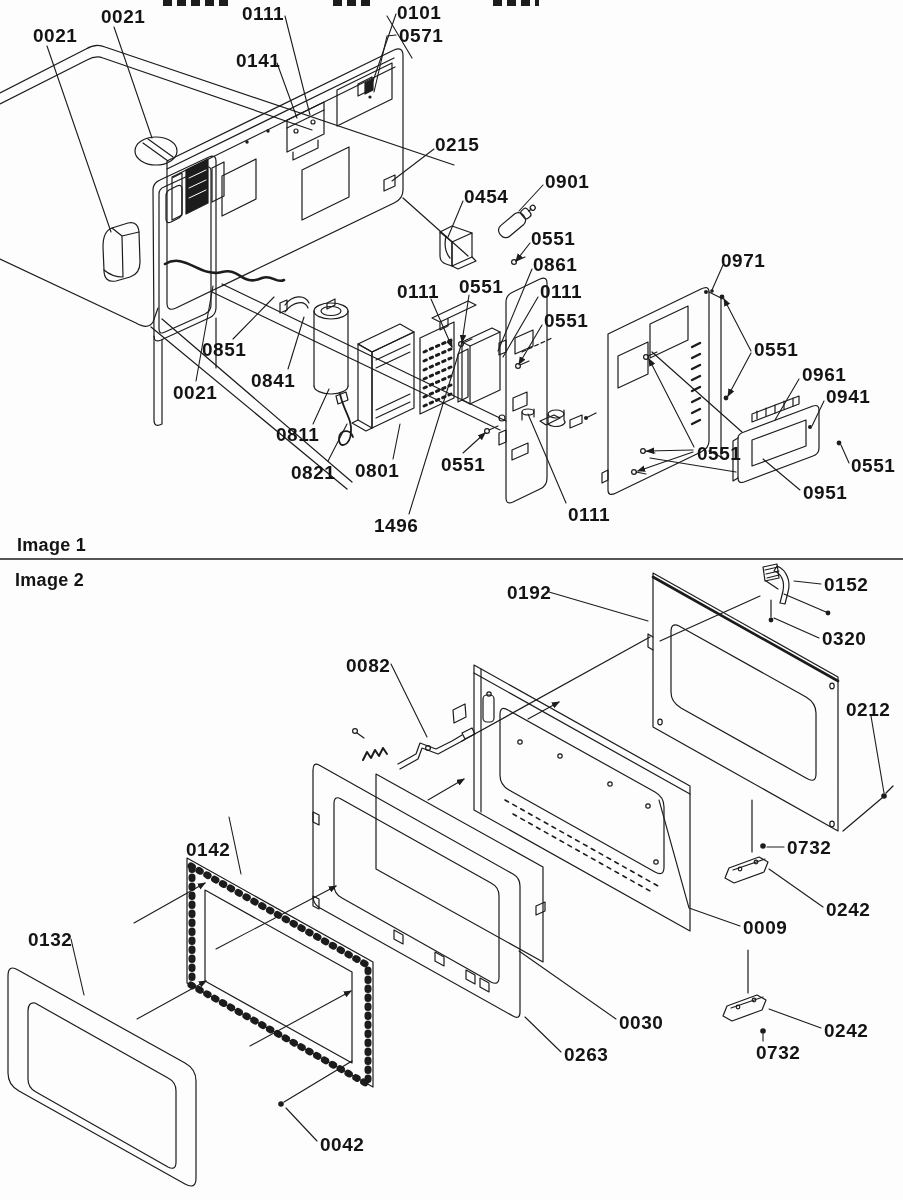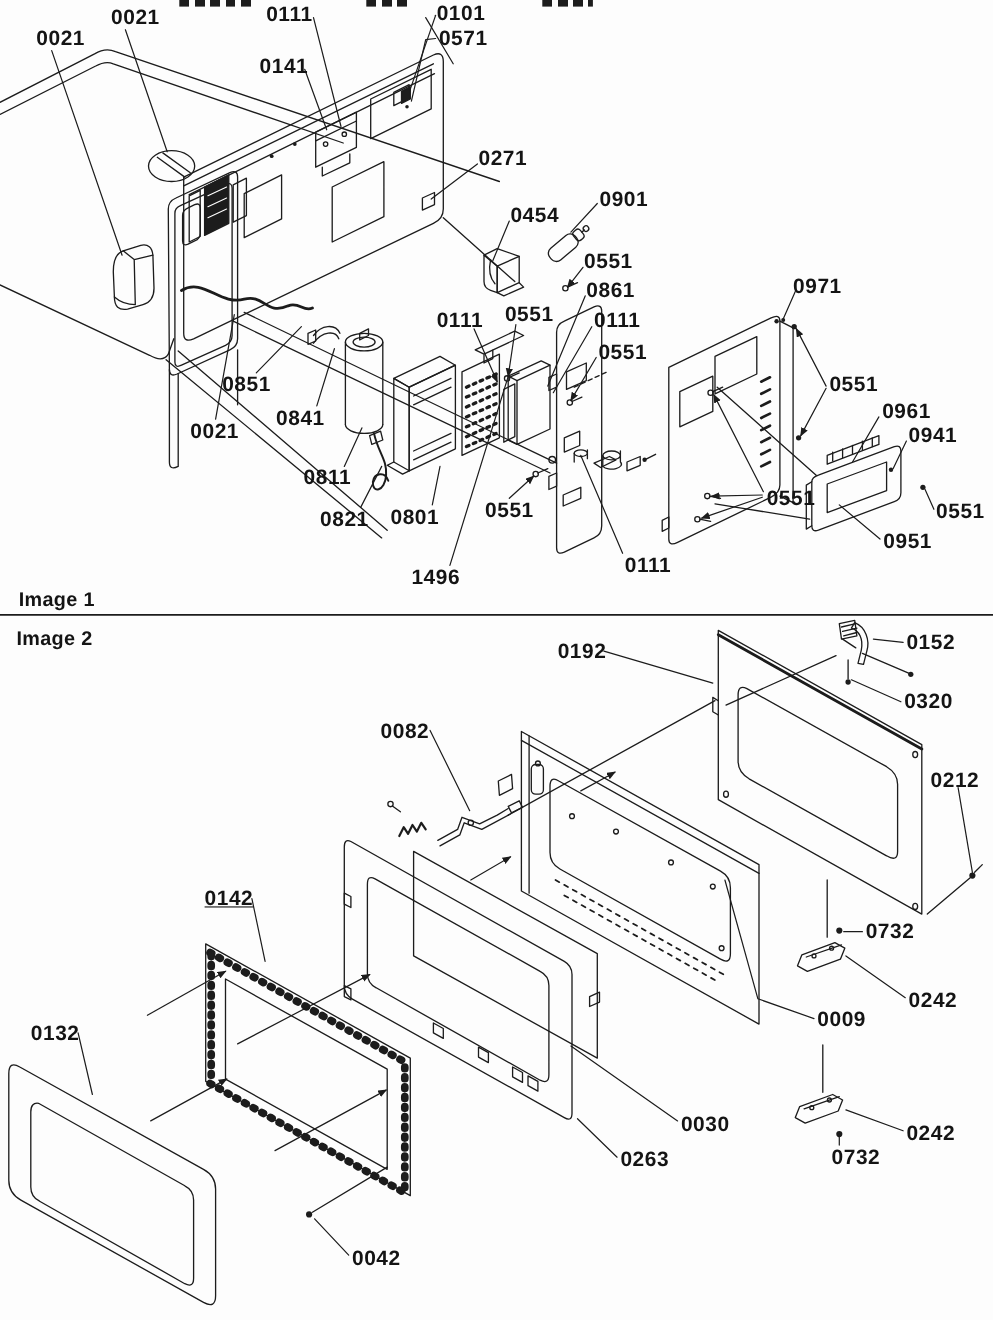--- a/index.html
+++ b/index.html
@@ -366,21 +366,21 @@
 
 <div class="sec" style="left:17px;top:536px;">Image 1</div>
 <div class="sec" style="left:15px;top:571px;">Image 2</div>
 
 <div class="lbl" style="left:33px;top:26px;">0021</div>
 <div class="lbl" style="left:101px;top:7px;">0021</div>
 <div class="lbl" style="left:242px;top:4px;">0111</div>
 <div class="lbl" style="left:397px;top:3px;">0101</div>
 <div class="lbl" style="left:399px;top:26px;">0571</div>
 <div class="lbl" style="left:236px;top:51px;">0141</div>
-<div class="lbl" style="left:435px;top:135px;">0271</div>
+<div class="lbl" style="left:435px;top:135px;">0215</div>
 <div class="lbl" style="left:464px;top:187px;">0454</div>
 <div class="lbl" style="left:545px;top:172px;">0901</div>
 <div class="lbl" style="left:531px;top:229px;">0551</div>
 <div class="lbl" style="left:533px;top:255px;">0861</div>
 <div class="lbl" style="left:397px;top:282px;">0111</div>
 <div class="lbl" style="left:459px;top:277px;">0551</div>
 <div class="lbl" style="left:540px;top:282px;">0111</div>
 <div class="lbl" style="left:544px;top:311px;">0551</div>
 <div class="lbl" style="left:721px;top:251px;">0971</div>
 <div class="lbl" style="left:754px;top:340px;">0551</div>
@@ -397,21 +397,21 @@
 <div class="lbl" style="left:568px;top:505px;">0111</div>
 <div class="lbl" style="left:697px;top:444px;">0551</div>
 <div class="lbl" style="left:851px;top:456px;">0551</div>
 <div class="lbl" style="left:803px;top:483px;">0951</div>
 
 <div class="lbl" style="left:507px;top:583px;">0192</div>
 <div class="lbl" style="left:824px;top:575px;">0152</div>
 <div class="lbl" style="left:822px;top:629px;">0320</div>
 <div class="lbl" style="left:846px;top:700px;">0212</div>
 <div class="lbl" style="left:346px;top:656px;">0082</div>
-<div class="lbl" style="left:186px;top:808px;text-decoration:underline;">0142</div>
+<div class="lbl" style="left:186px;top:840px;">0142</div>
 <div class="lbl" style="left:28px;top:930px;">0132</div>
 <div class="lbl" style="left:787px;top:838px;">0732</div>
 <div class="lbl" style="left:826px;top:900px;">0242</div>
 <div class="lbl" style="left:743px;top:918px;">0009</div>
 <div class="lbl" style="left:619px;top:1013px;">0030</div>
 <div class="lbl" style="left:564px;top:1045px;">0263</div>
 <div class="lbl" style="left:824px;top:1021px;">0242</div>
 <div class="lbl" style="left:756px;top:1043px;">0732</div>
 <div class="lbl" style="left:320px;top:1135px;">0042</div>
 

